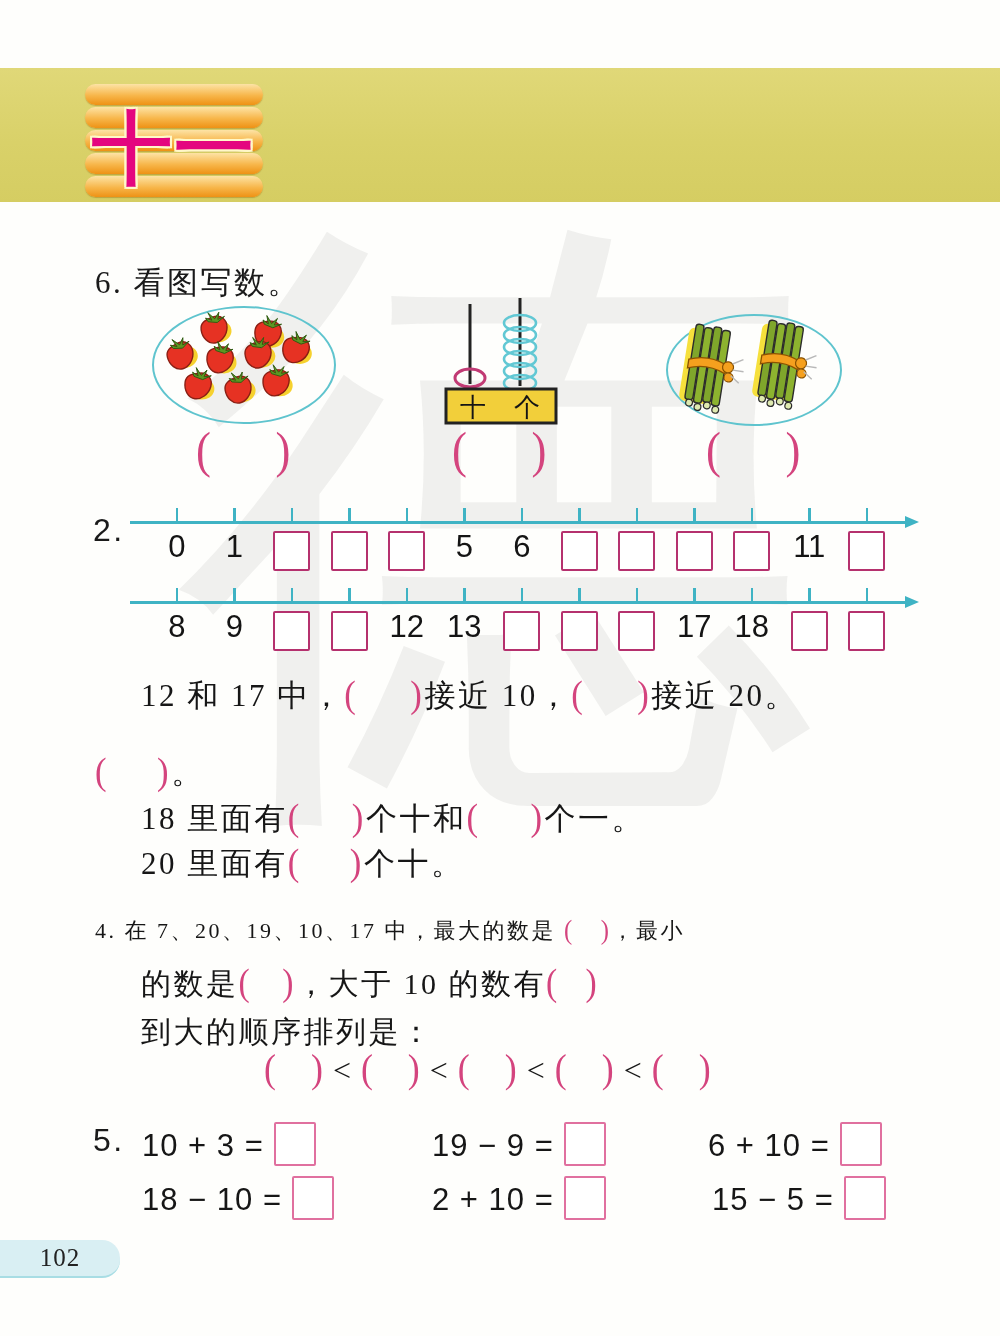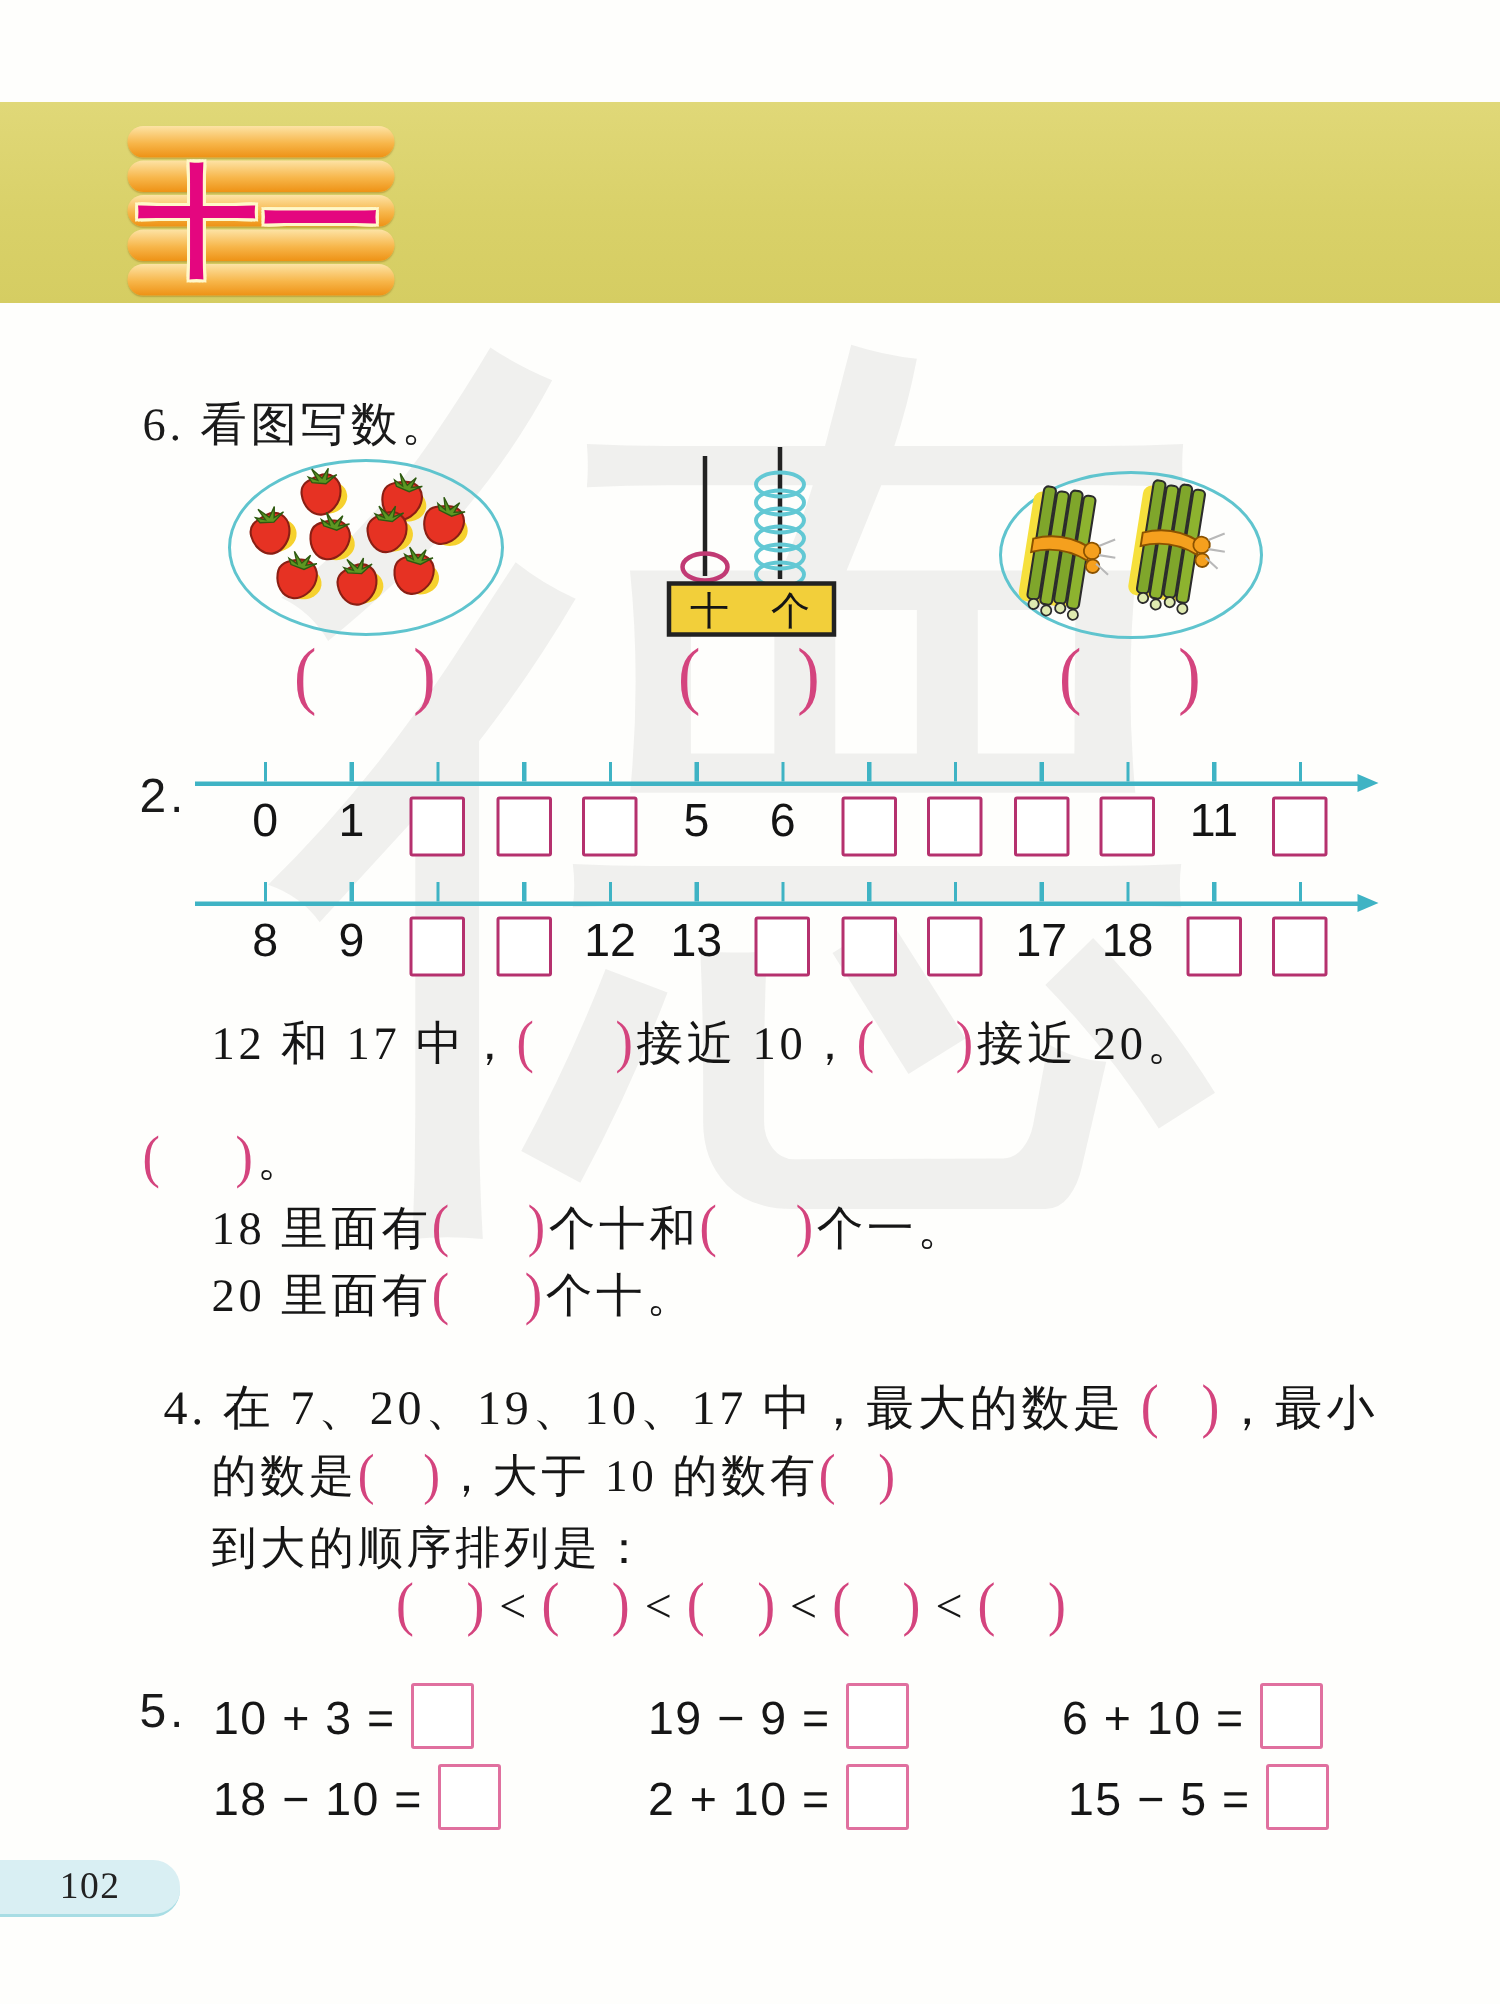--- a/index.html
+++ b/index.html
@@ -333,21 +333,21 @@
           <span class="par">(</span>
           <span class="gap" style="width: 50px;"></span>
           <span class="par">)</span>
         </span><span class="seg-t">个一。</span></div>
     <div class="qline" style="left:141px;top:843px"><span class="seg-t">20 里面有</span><span class="blank">
           <span class="par">(</span>
           <span class="gap" style="width: 48px;"></span>
           <span class="par">)</span>
         </span><span class="seg-t">个十。</span></div>
 
-    <div class="qline" style="left:109px;top:916px;font-size:32px"><span class="seg-t">4. 在 7、20、19、10、17 中，最大的数是 </span><span class="blank">
+    <div class="qline" style="left:95px;top:916px;font-size:22px"><span class="seg-t">4. 在 7、20、19、10、17 中，最大的数是 </span><span class="blank">
           <span class="par">(</span>
           <span class="gap" style="width: 26px;"></span>
           <span class="par">)</span>
         </span><span class="seg-t">，最小</span></div>
     <div class="qline" style="left:141px;top:964px;font-size:30px"><span class="seg-t">的数是</span><span class="blank">
           <span class="par">(</span>
           <span class="gap" style="width: 30px;"></span>
           <span class="par">)</span>
         </span><span class="seg-t">，大于 10 的数有</span><span class="blank">
           <span class="par">(</span>

